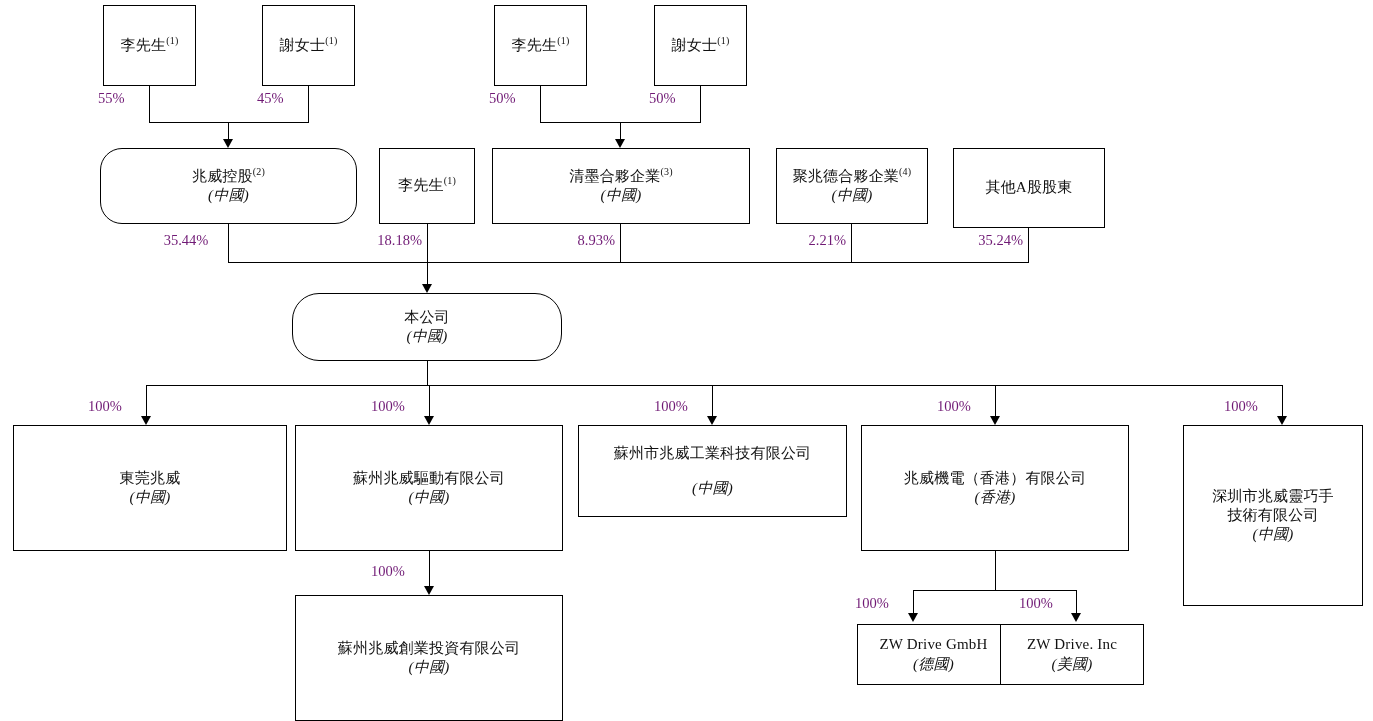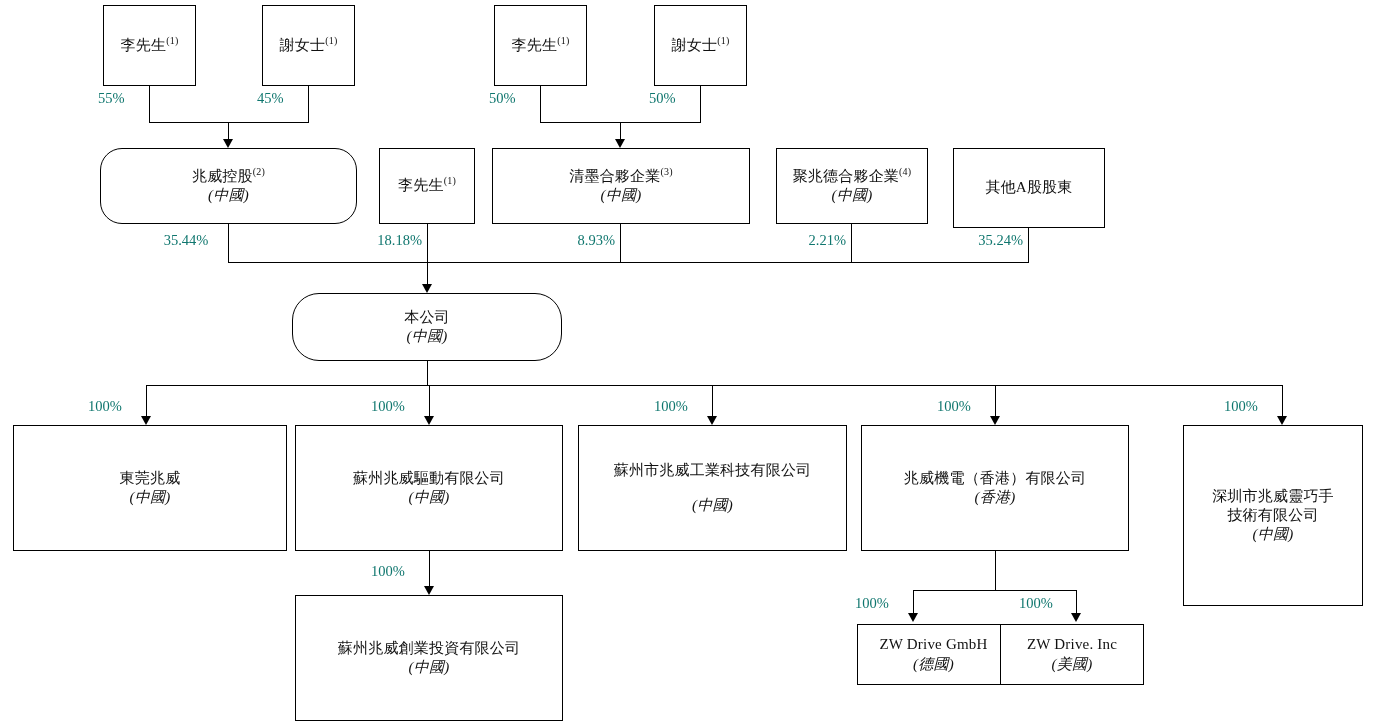--- a/index.html
+++ b/index.html
@@ -68,21 +68,21 @@
     width: 0;
     height: 0;
     border-left: 5px solid transparent;
     border-right: 5px solid transparent;
     border-top: 9px solid #000000;
     z-index: 2;
   }
   .pct {
     position: absolute;
     font-size: 14.5px;
-    color: #0f766e;
+    color: #701a75;
     white-space: nowrap;
     text-align: right;
     z-index: 4;
   }
 </style>
 </head>
 <body>
 
 <div id="canvas">
 
@@ -188,21 +188,21 @@
   <div class="box" style="left:13px; top:425px; width:274px; height:126px;">
     <div class="name">東莞兆威</div>
     <div class="jur">(中國)</div>
   </div>
 
   <div class="box" style="left:295px; top:425px; width:268px; height:126px;text-align:right;">
     <div class="name">蘇州兆威驅動有限公司</div>
     <div class="jur">(中國)</div>
   </div>
 
-  <div class="box" style="left:578px; top:425px; width:269px; height:126px;gap:16px;">
+  <div class="box" style="left:578px; top:425px; width:269px; height:92px;gap:16px;">
     <div class="name">蘇州市兆威工業科技有限公司</div>
     <div class="jur">(中國)</div>
   </div>
 
   <div class="box" style="left:861px; top:425px; width:268px; height:126px;">
     <div class="name">兆威機電（香港）有限公司</div>
     <div class="jur">(香港)</div>
   </div>
 
   <div class="box" style="left:1183px; top:425px; width:180px; height:181px;">

